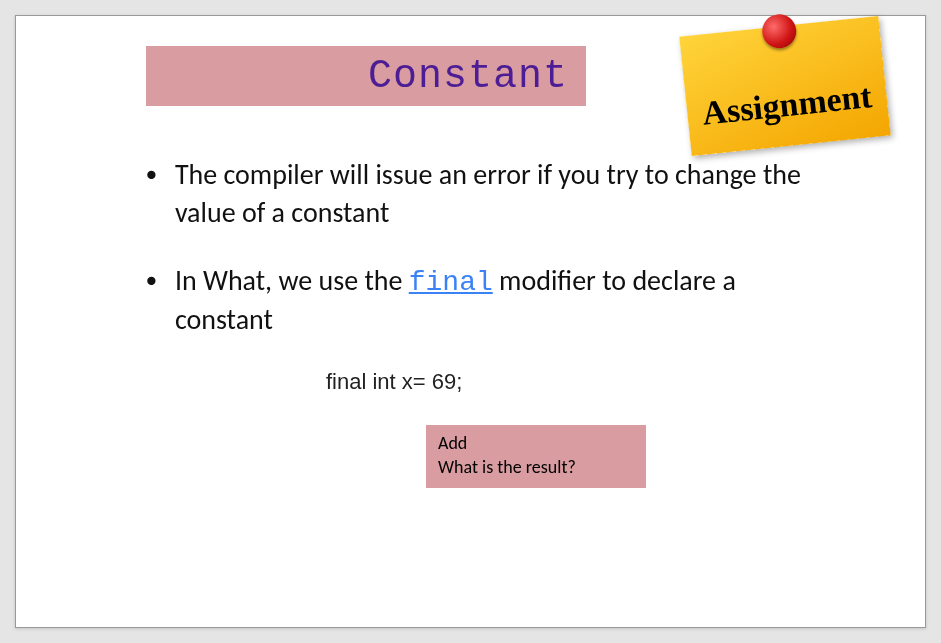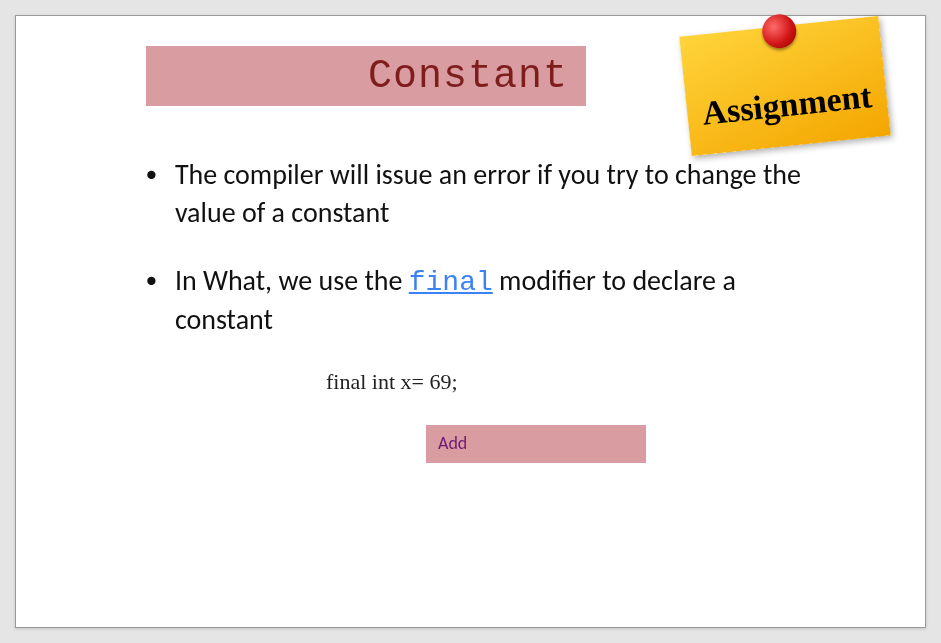--- a/index.html
+++ b/index.html
@@ -38,21 +38,21 @@
       height: 60px;
       width: 440px;
       display: flex;
       align-items: center;
       justify-content: flex-end;
       padding-right: 18px;
     }
     .title-text {
       font-family: "Courier New", Courier, monospace;
       font-size: 40px;
-      color: #7f1d1d;
+      color: #4c1d95;
       letter-spacing: 1px;
     }
     .sticky-note {
       position: absolute;
       right: -10px;
       top: -20px;
       width: 200px;
       height: 120px;
       background: linear-gradient(160deg, #ffd43b 0%, #f4a600 100%);
       transform: rotate(-6deg);
@@ -96,35 +96,35 @@
       margin-right: 18px;
       margin-top: 6px;
       font-size: 18px;
     }
     .code-inline {
       font-family: "Courier New", Courier, monospace;
       color: #3b82f6;
       text-decoration: underline;
     }
     .code-line {
-      font-family: Liberation Serif, serif;
+      font-family: Liberation Sans, sans-serif;
       font-size: 22px;
       color: #222;
       margin-left: 180px;
       margin-top: 20px;
       margin-bottom: 30px;
     }
     .question-box {
       background: #d99ca0;
       padding: 6px 12px 8px 12px;
       margin-left: 280px;
       width: 220px;
       font-size: 18px;
       line-height: 1.35;
-      color: #701a75;
+      color: #000000;
     }
   </style>
 </head>
 <body>
 
 <div class="slide-wrapper">
 
   <div class="title-row">
     <div class="title-bg">
       <span class="title-text">Constant</span>
@@ -146,17 +146,18 @@
       <span class="bullet-marker">●</span>
       <span>
         <span>In What, we use the </span><span class="code-inline">final</span><span> modifier to declare a constant</span>
       </span>
     </div>
 
     <div class="code-line">final int x= 69;</div>
 
     <div class="question-box">
       <div>Add</div>
+      <div>What is the result?</div>
     </div>
 
   </div>
 
 </div>
 
 </body></html>

